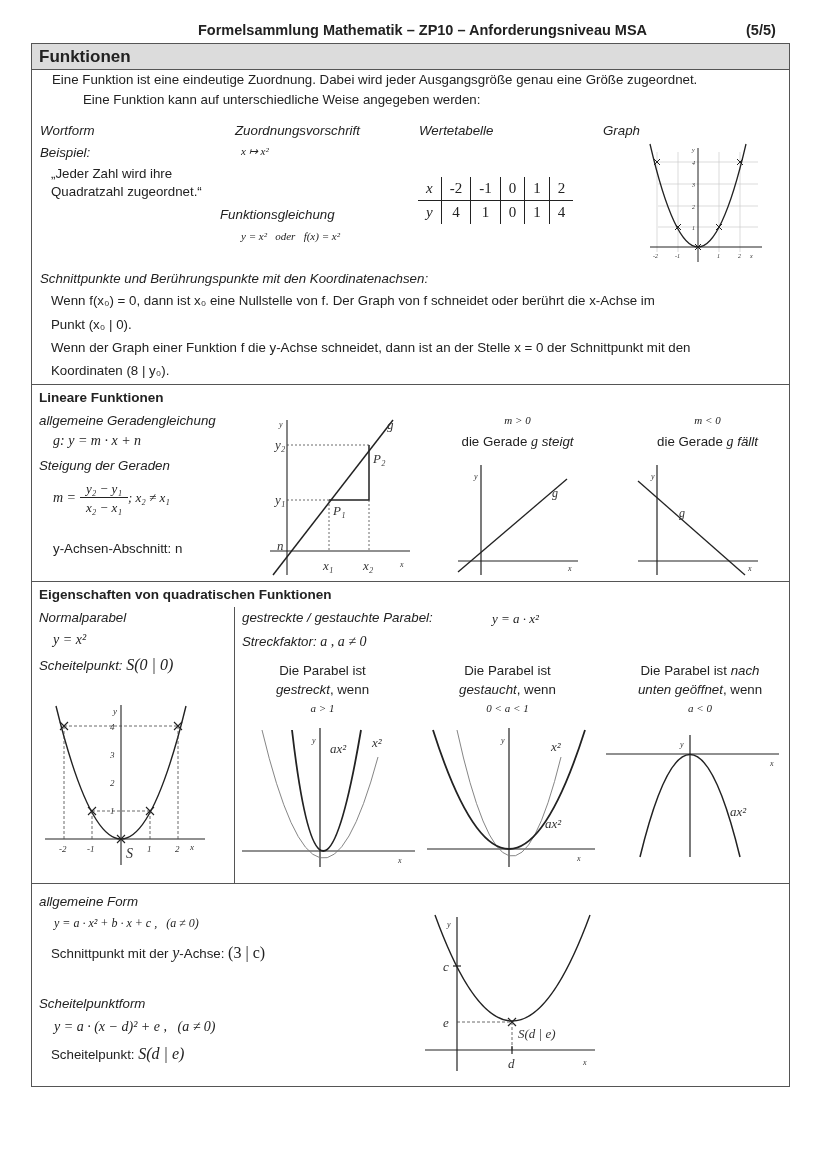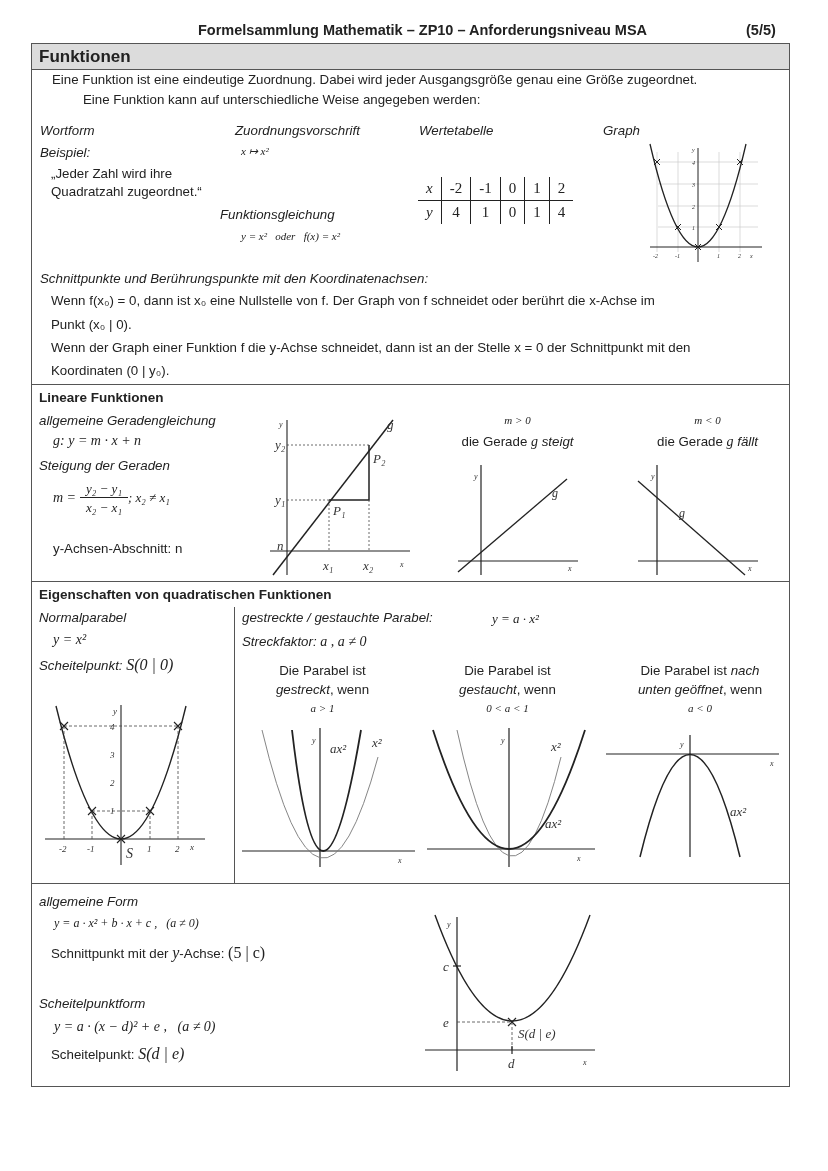--- a/index.html
+++ b/index.html
@@ -101,21 +101,21 @@
     <path d="M35,84l6,6M41,84l-6,6"></path>
       <path d="M76,84l6,6M82,84l-6,6"></path>
       <path d="M55,104l6,6M61,104l-6,6"></path>
   </g>
 </svg>
 
 <div class="abs txt it" style="left:40px;top:271px;">Schnittpunkte und Berührungspunkte mit den Koordinatenachsen:</div>
 <div class="abs txt" style="left:51px;top:293px;">Wenn f(x₀) = 0, dann ist x₀ eine Nullstelle von f. Der Graph von f schneidet oder berührt die x-Achse im</div>
 <div class="abs txt" style="left:51px;top:317px;">Punkt (x₀ | 0).</div>
 <div class="abs txt" style="left:51px;top:340px;">Wenn der Graph einer Funktion f die y-Achse schneidet, dann ist an der Stelle x = 0 der Schnittpunkt mit den</div>
-<div class="abs txt" style="left:51px;top:363px;">Koordinaten (0 | y₀).</div>
+<div class="abs txt" style="left:51px;top:363px;">Koordinaten (8 | y₀).</div>
 
 <div class="box" style="top:384px;height:198px;"></div>
 <div class="abs b" style="left:39px;top:390px;">Lineare Funktionen</div>
 <div class="abs txt it" style="left:39px;top:413px;">allgemeine Geradengleichung</div>
 <div class="abs m" style="left:53px;top:433px;font-size:14px;">g: y = m · x + n</div>
 <div class="abs txt it" style="left:39px;top:458px;">Steigung der Geraden</div>
 <div class="abs m" style="left:53px;top:490px;font-size:14px;">m =</div>
 <div class="abs m" style="left:80px;top:481px;font-size:13px;width:48px;text-align:center;border-bottom:1px solid #222;">y₂ − y₁</div>
 <div class="abs m" style="left:80px;top:500px;font-size:13px;width:48px;text-align:center;">x₂ − x₁</div>
 <div class="abs m" style="left:128px;top:490px;font-size:13px;">; x₂ ≠ x₁</div>
@@ -257,21 +257,21 @@
   <line x1="86" y1="125" x2="86" y2="3" stroke="#222" stroke-width="1.2"></line>
   <path d="M36,125 Q86,-80 136,125" fill="none" stroke="#222" stroke-width="1.5"></path>
   <text x="126" y="84" font-size="13">ax²</text>
   <text x="166" y="34" font-size="8">x</text>
   <text x="76" y="15" font-size="8">y</text>
 </svg>
 
 <div class="box" style="top:883px;height:204px;"></div>
 <div class="abs txt it" style="left:39px;top:894px;">allgemeine Form</div>
 <div class="abs m" style="left:54px;top:916px;font-size:12px;white-space:pre;">y = a · x² + b · x + c ,   (a ≠ 0)</div>
-<div class="abs txt" style="left:51px;top:944px;"><span>Schnittpunkt mit der </span><span class="m" style="font-size:16px;">y</span><span>-Achse: </span><span class="m" style="font-size:16px;font-style:normal;">(5 | c)</span></div>
+<div class="abs txt" style="left:51px;top:944px;"><span>Schnittpunkt mit der </span><span class="m" style="font-size:16px;">y</span><span>-Achse: </span><span class="m" style="font-size:16px;font-style:normal;">(3 | c)</span></div>
 
 <div class="abs txt it" style="left:39px;top:996px;">Scheitelpunktform</div>
 <div class="abs m" style="left:54px;top:1019px;font-size:14px;white-space:pre;">y = a · (x − d)² + e ,   (a ≠ 0)</div>
 <div class="abs txt" style="left:51px;top:1045px;"><span>Scheitelpunkt: </span><span class="m" style="font-size:16px;">S(d | e)</span></div>
 
 <svg style="left:420px;top:905px;" width="200" height="170">
   <line x1="5" y1="145" x2="175" y2="145" stroke="#222" stroke-width="1.2"></line>
   <line x1="37" y1="166" x2="37" y2="12" stroke="#222" stroke-width="1.2"></line>
   <path d="M15,10 Q92,222 170,10" fill="none" stroke="#222" stroke-width="1.4"></path>
   <g stroke="#444" stroke-width="0.8" stroke-dasharray="3,2">

